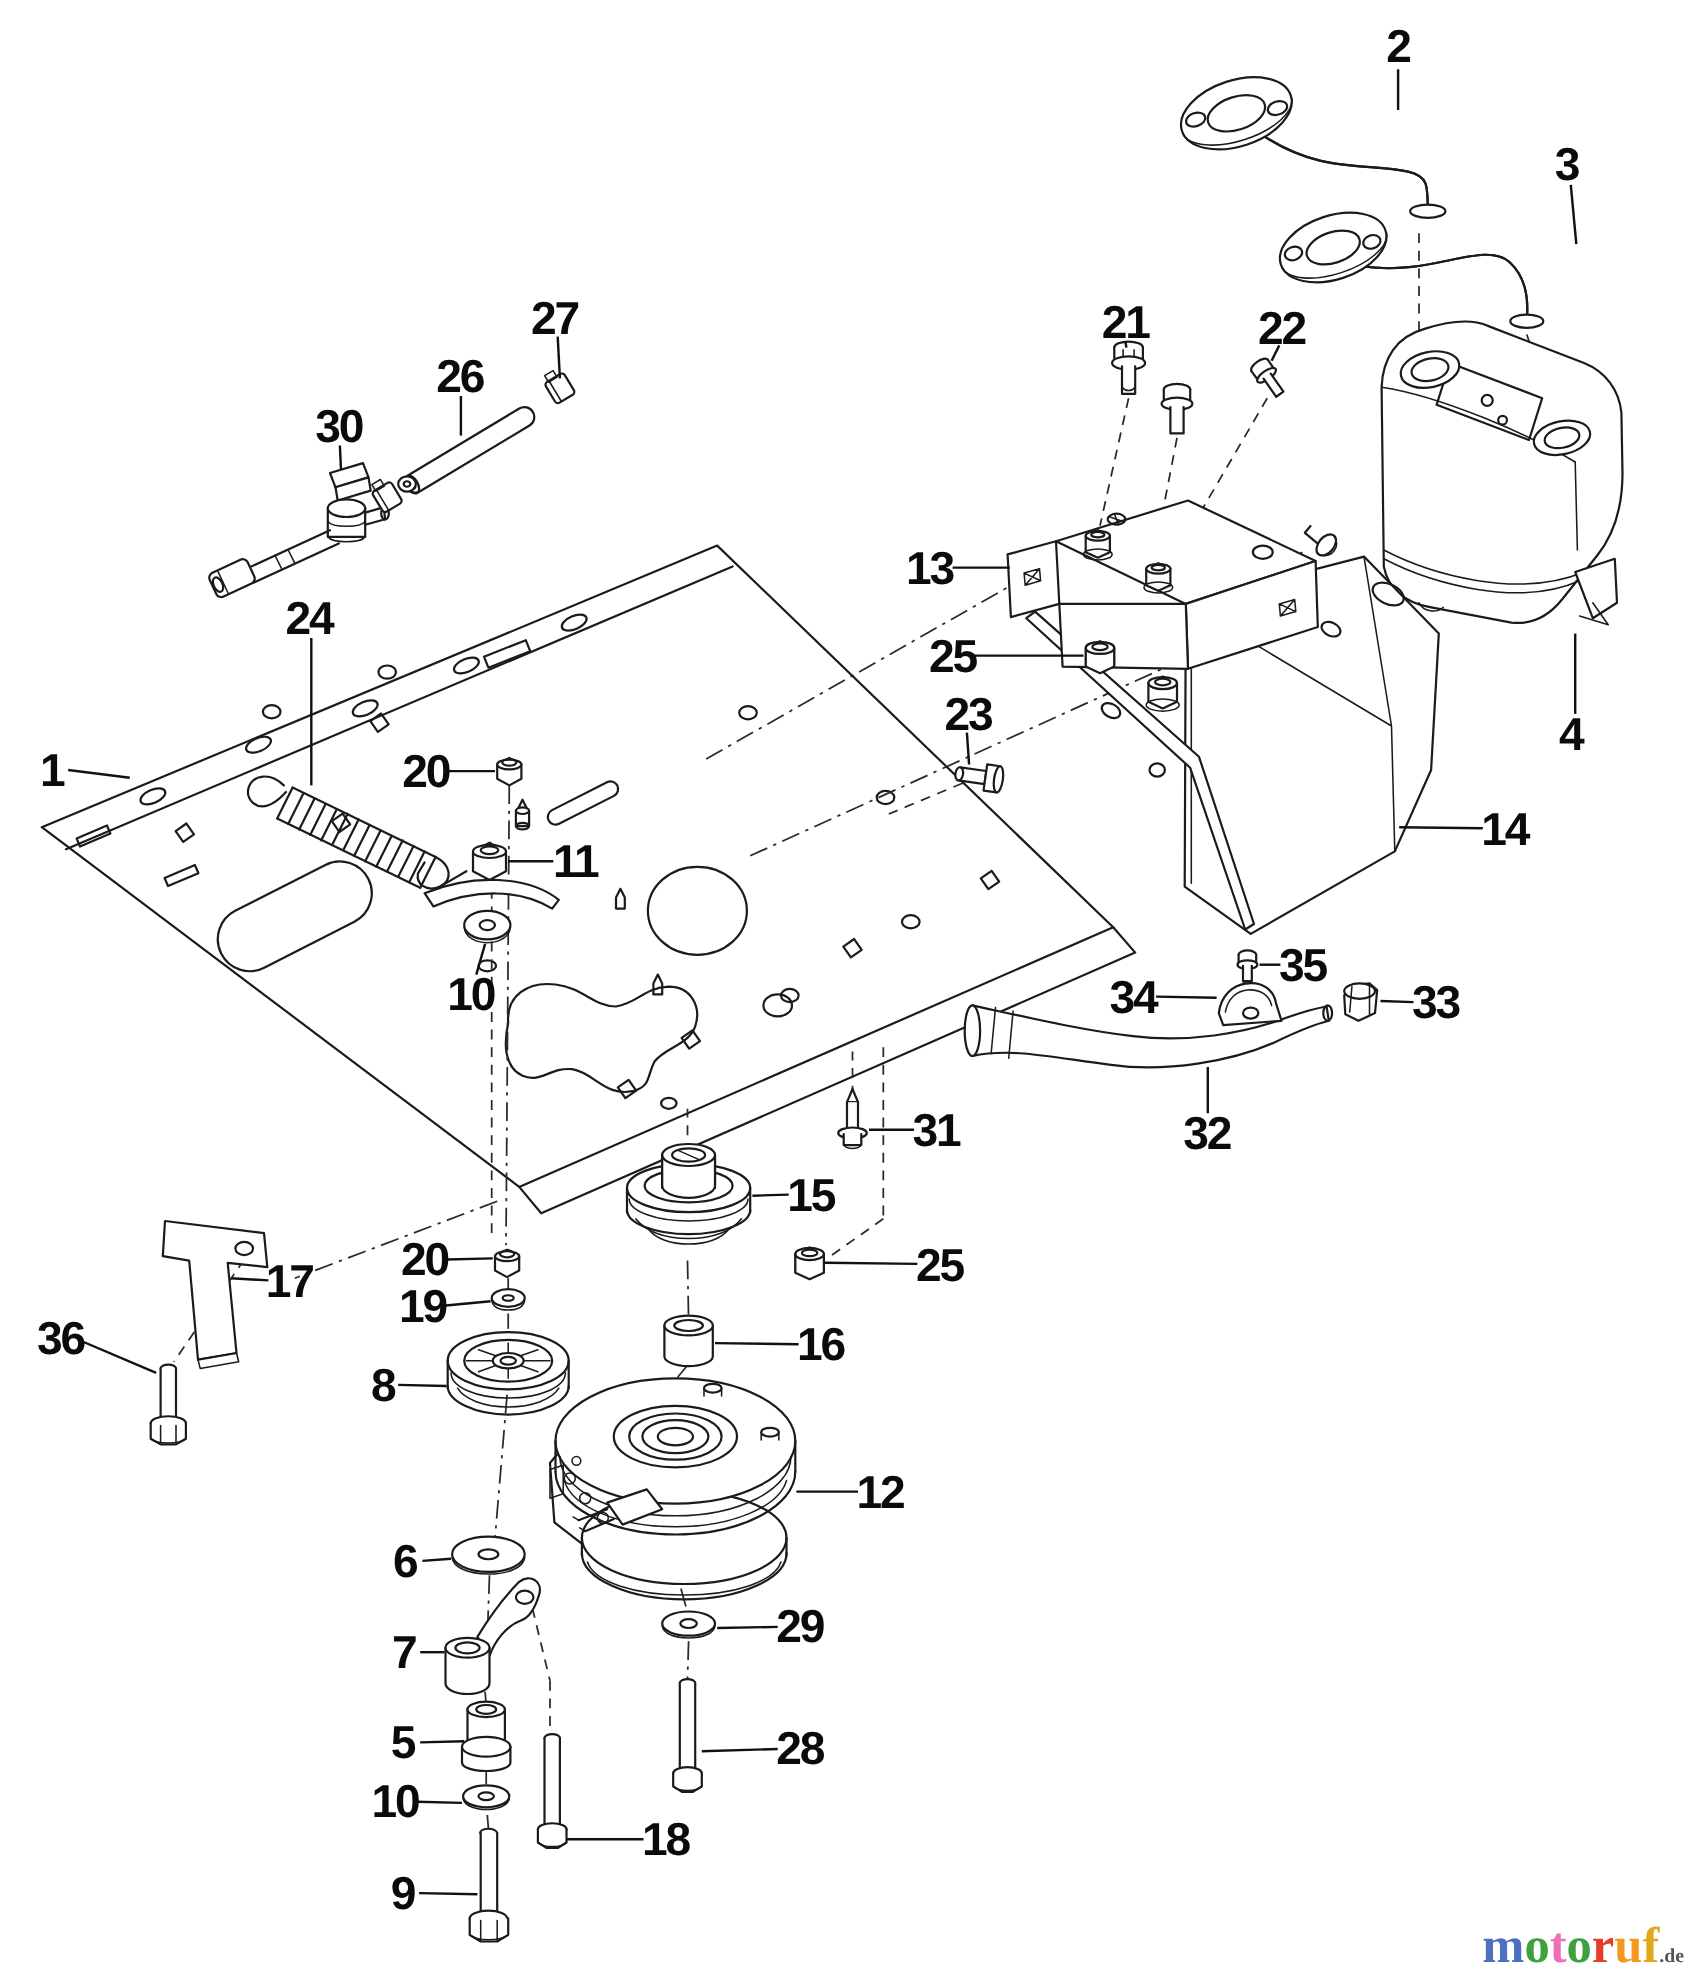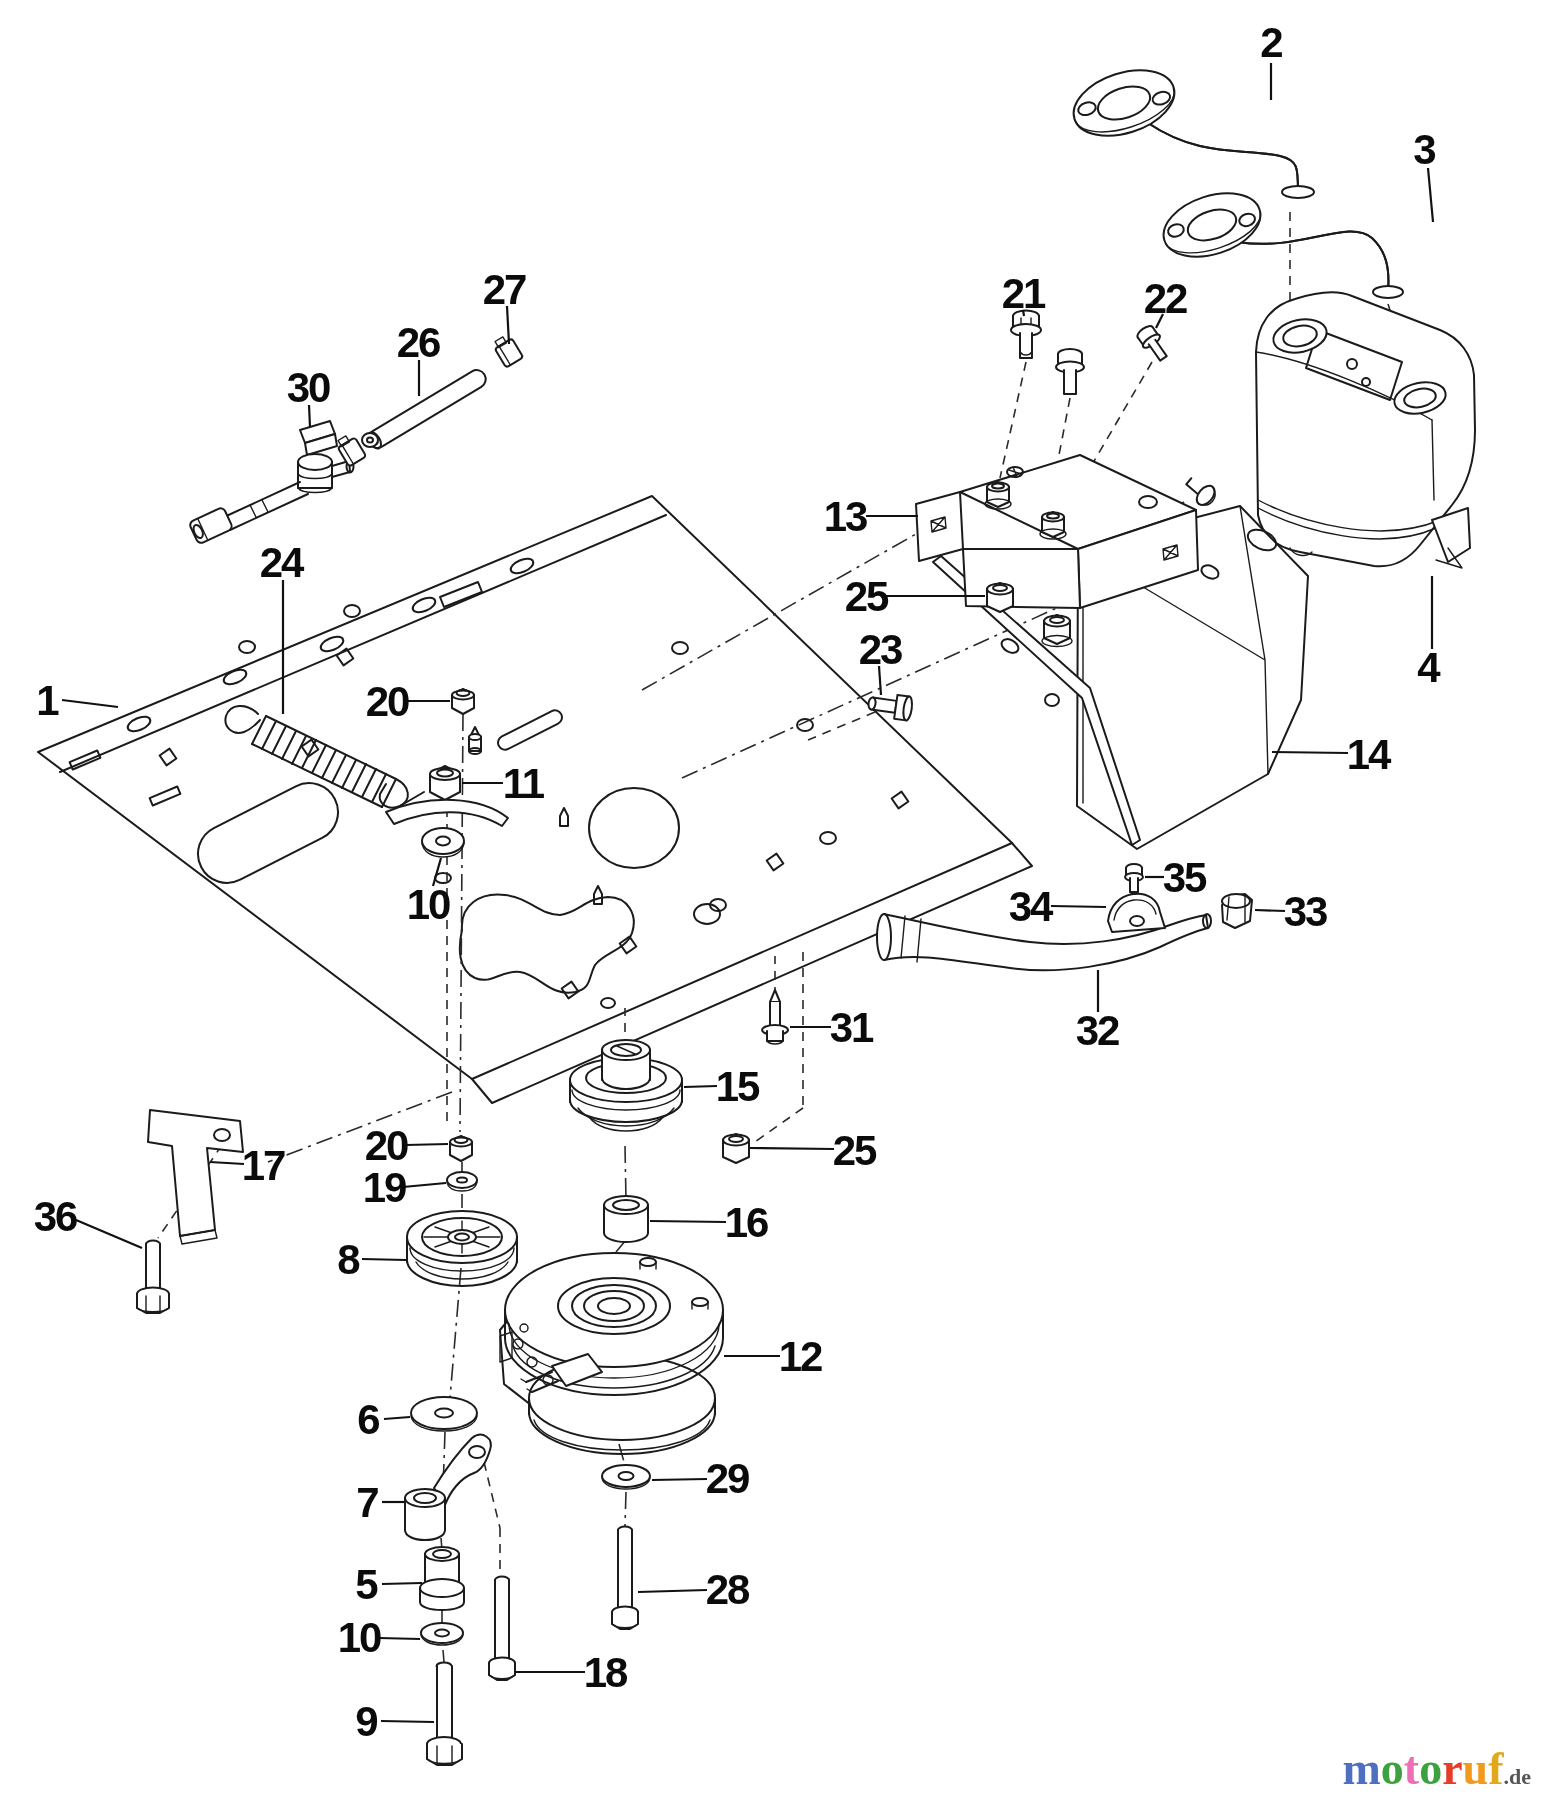--- a/index.html
+++ b/index.html
@@ -12,21 +12,21 @@
   .art .f{fill:#ffffff;}
   .art .thin{stroke-width:1.4;}
   .dashes path,.dashes line{fill:none;stroke:#2a2a2a;stroke-width:1.6;}
   .dash{stroke-dasharray:9 7;}
   .dd{stroke-dasharray:17 6 3 6;}
   .lbl{font-family:"Liberation Sans",sans-serif;font-weight:700;font-size:42px;
        letter-spacing:-2px;fill:#0b0b0b;text-anchor:middle;}
   .leader{stroke:#111;stroke-width:2.2;fill:none;}
   .logo{position:absolute;right:10px;bottom:8px;font-family:"Liberation Serif",serif;
         font-weight:700;font-size:46px;letter-spacing:0px;line-height:1;}
-  .logo .suffix{font-size:22px;font-weight:700;}
+  .logo .suffix{font-size:18px;font-weight:700;}
 </style>
 </head>
 <body>
 
 <div class="stage">
 <svg width="1541" height="1800" viewBox="0 0 1541 1800">
 
   <g class="art">
     <path class="f" d="M38,752 L652,496 L1012,843 L472,1079 Z"></path>
     <path d="M60,772 L666,515"></path>

